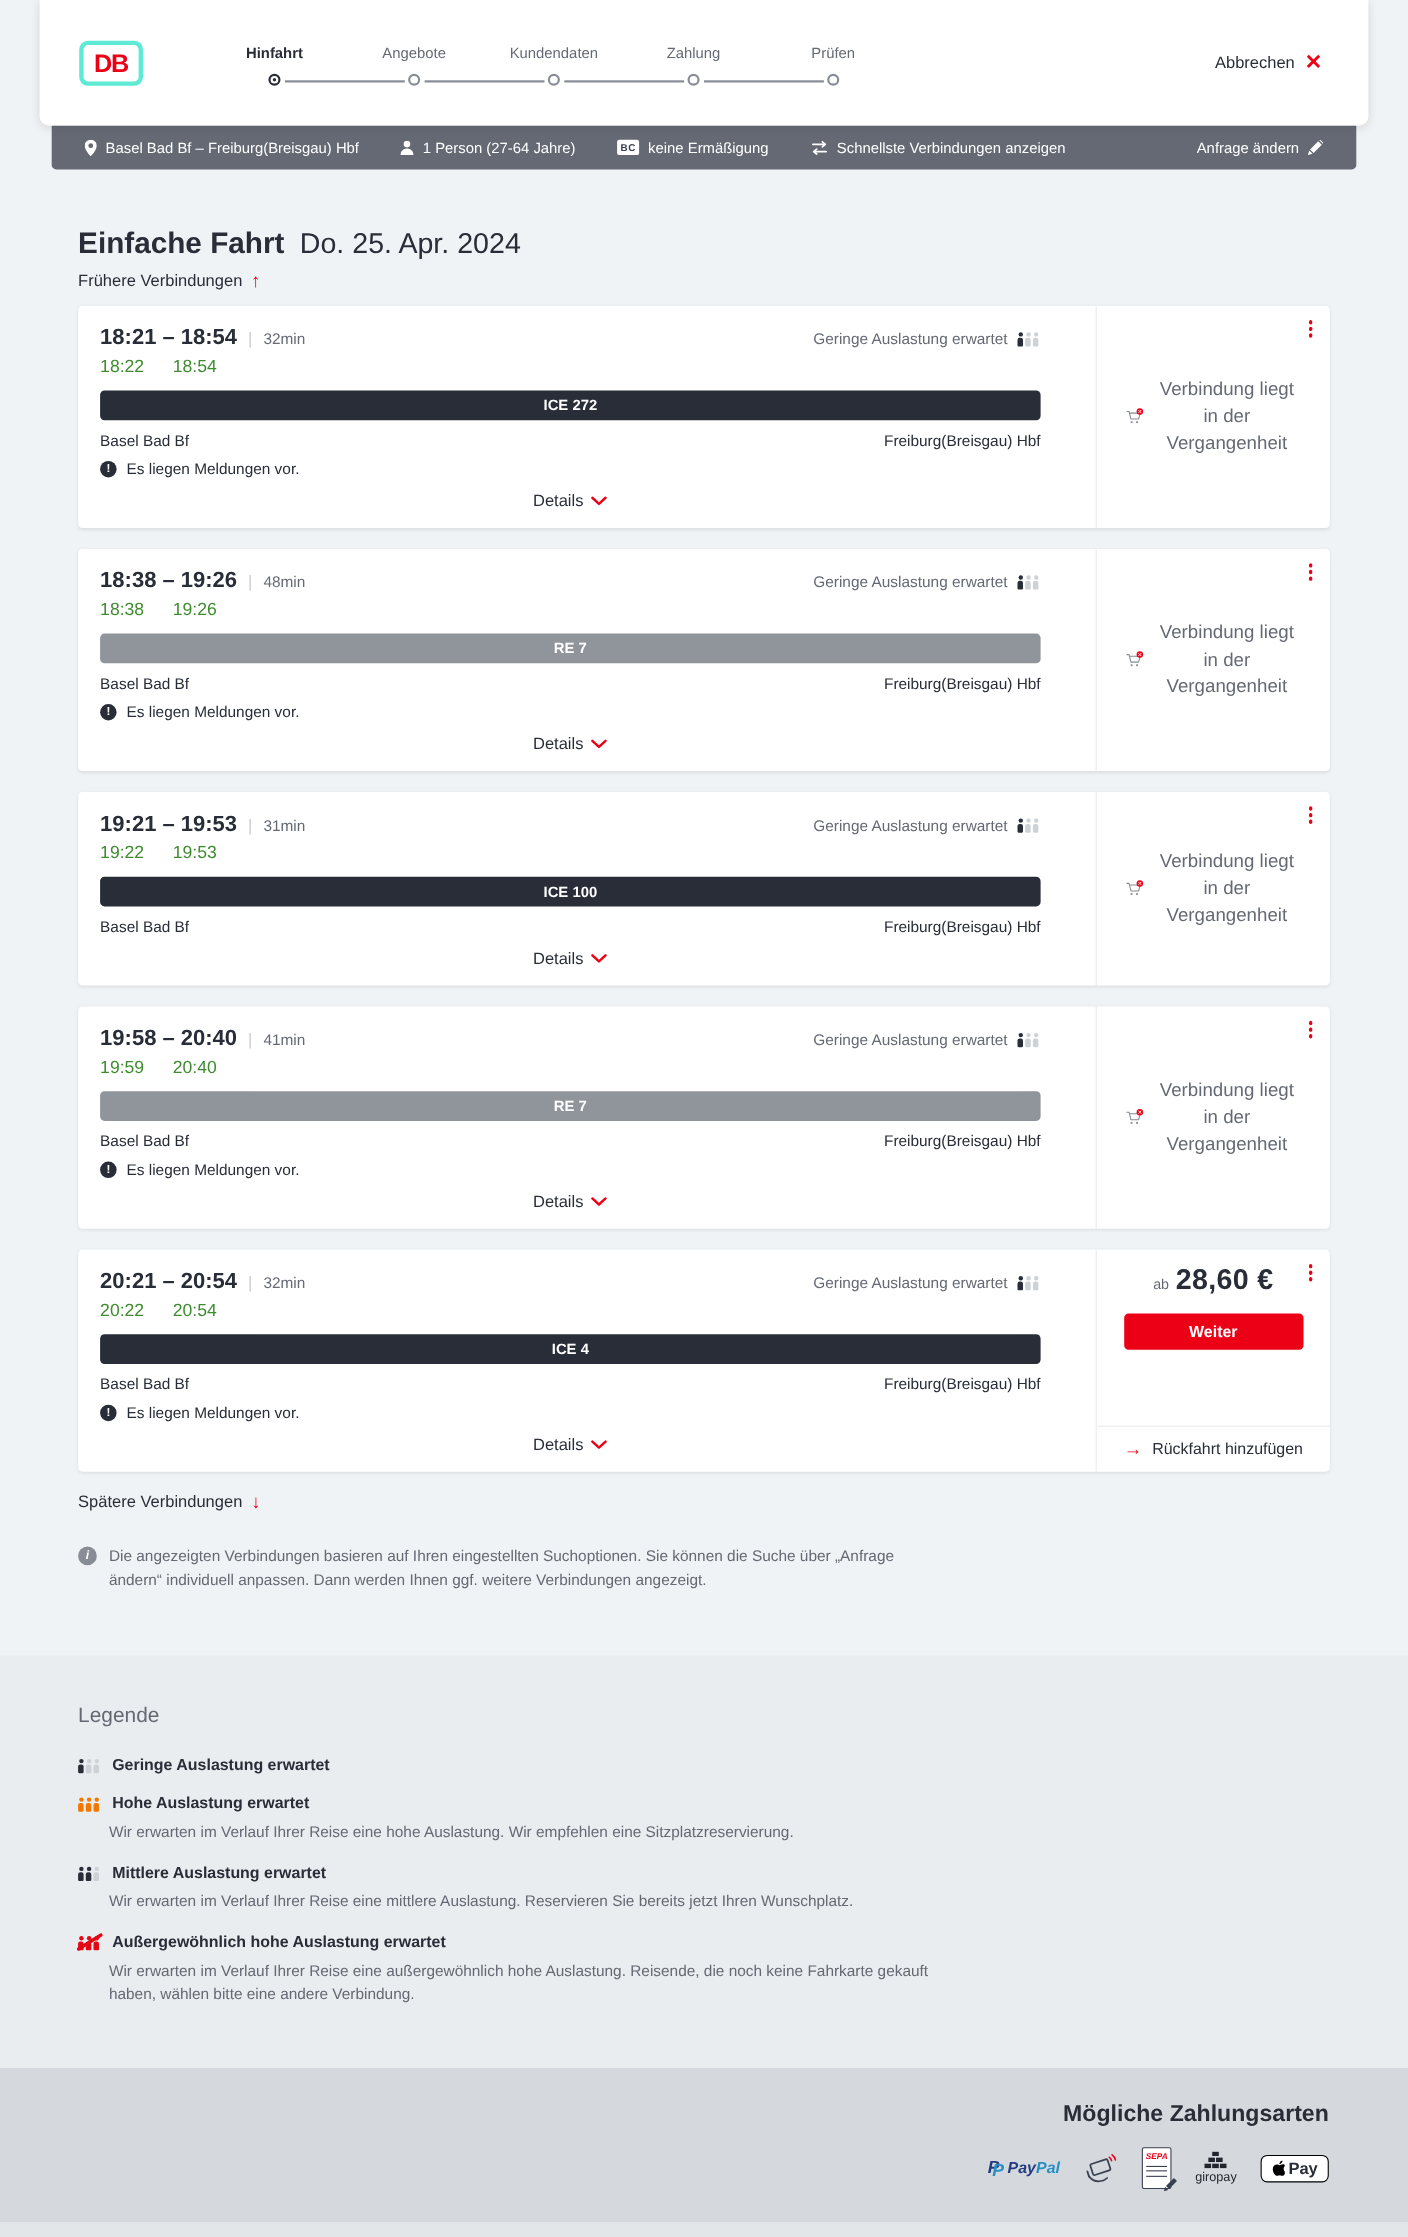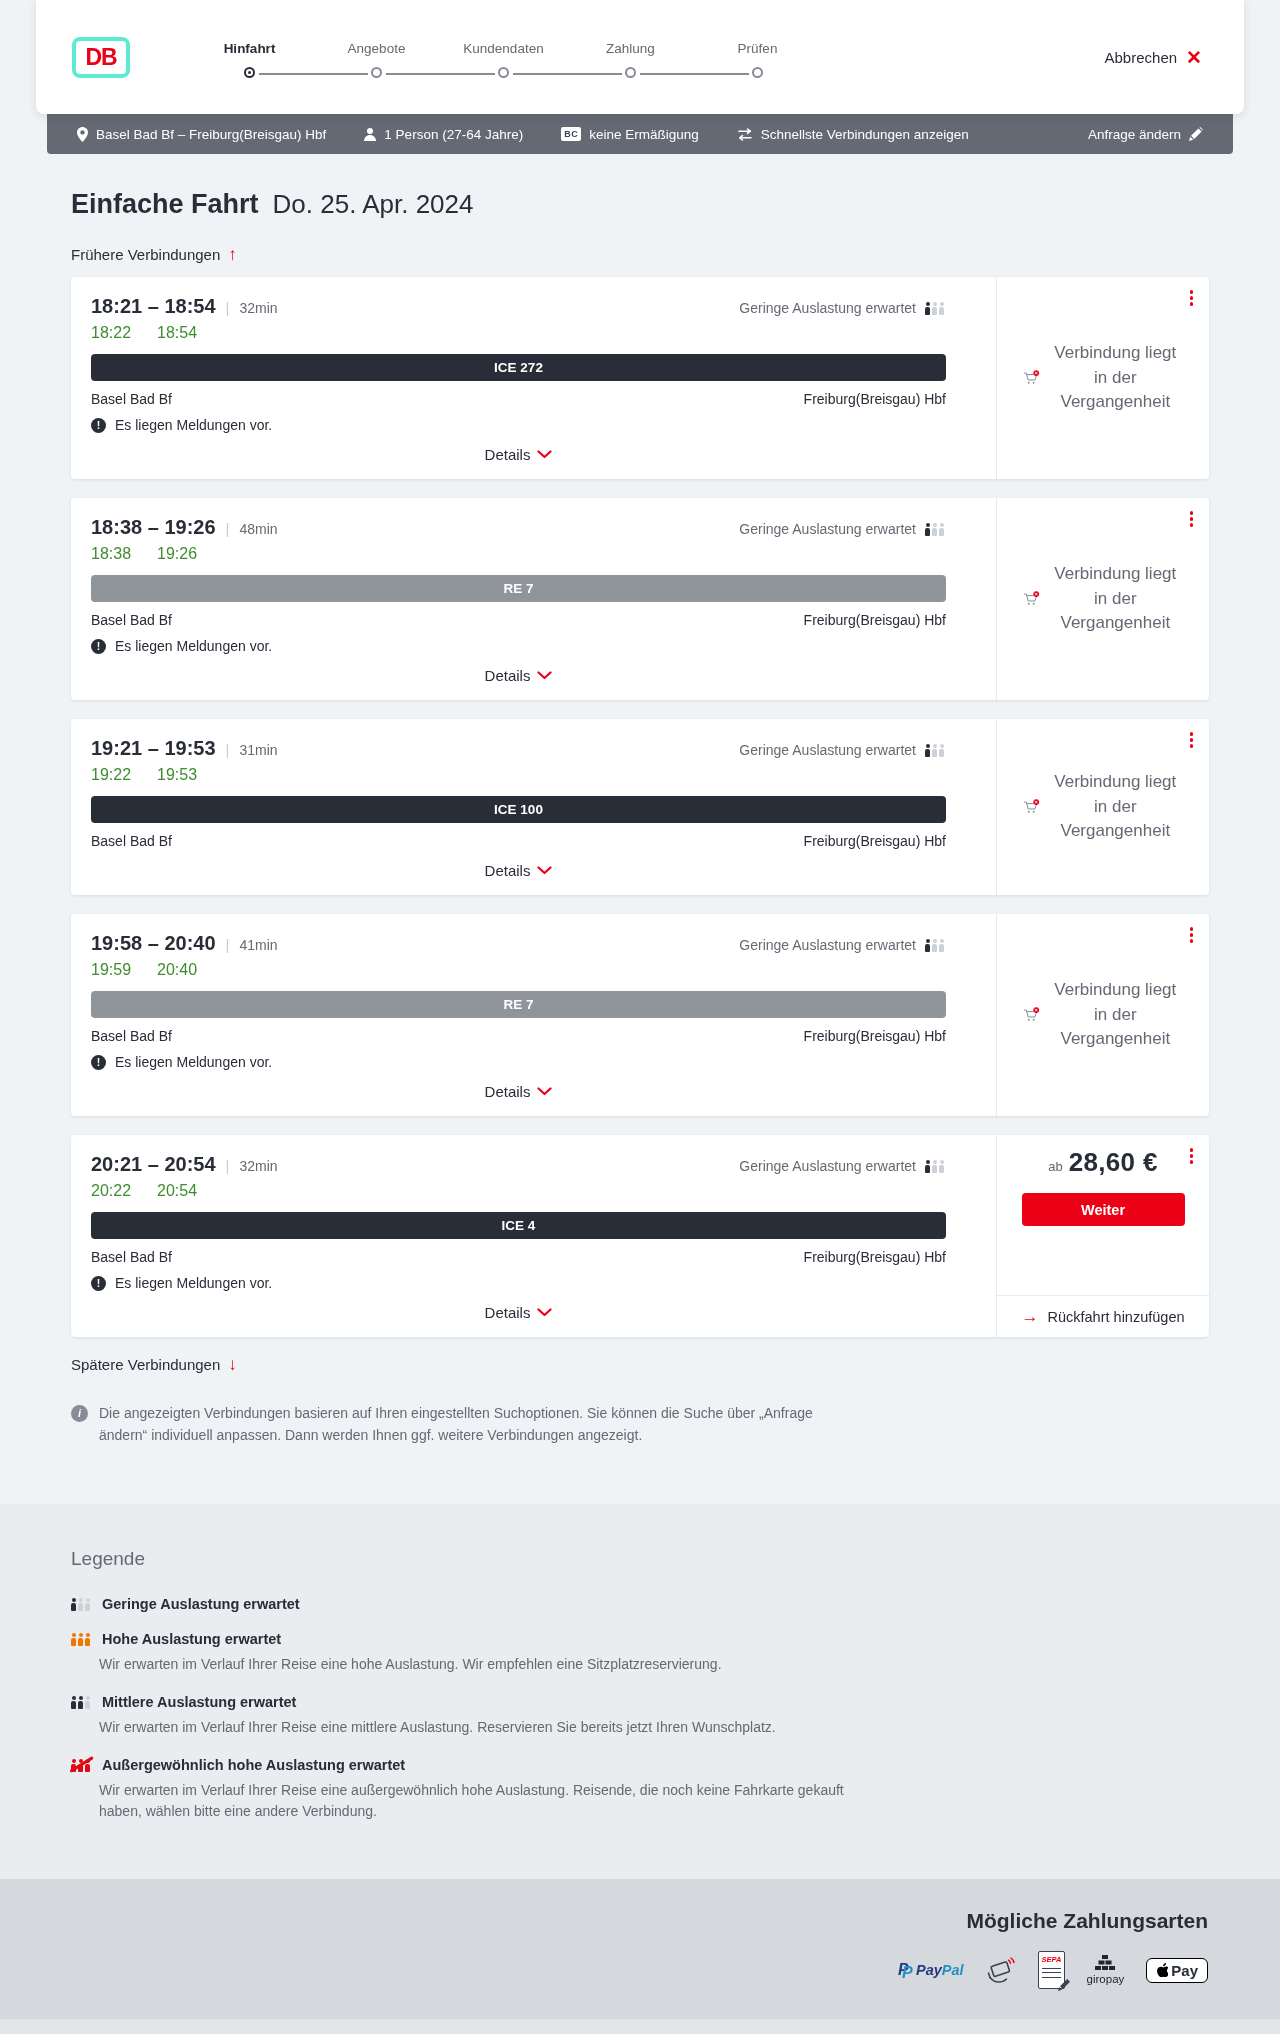--- a/index.html
+++ b/index.html
@@ -43,26 +43,26 @@
     background:#646973; border-radius:0 0 4px 4px;
     display:flex; align-items:center; gap:38px;
     color:#fff; font-size:13.5px; padding:0 30px;
   }
   .sb-item { display:inline-flex; align-items:center; gap:8px; white-space:nowrap; }
   .sb-right { margin-left:auto; }
   .bc-badge { background:#fff; color:#3a4150; font-weight:700; font-size:9px; padding:2px 3px; border-radius:2px; letter-spacing:.5px; }
 
   
   .content { margin:0 71px; }
-  .title-row { margin-top:35px; display:flex; align-items:baseline; gap:14px; }
+  .title-row { margin-top:52px; display:flex; align-items:baseline; gap:14px; }
   .title-row h1 { font-size:27px; margin:0; font-weight:700; }
   .title-row .date { font-size:26px; }
 
   .earlier, .later { font-size:15px; display:flex; align-items:center; gap:8px; width:max-content; }
-  .earlier { margin:26px 0 14px; }
+  .earlier { margin:10px 0 14px; }
   .later { margin:8px 0 30px; }
   .red-arrow { color:#ec0016; font-size:17px; font-weight:700; line-height:1; }
 
   
   .card { display:flex; background:#fff; border-radius:4px; box-shadow:0 1px 3px rgba(40,45,55,.10); margin-bottom:19px; }
   .card-main { flex:1; padding:18px 50px 12px 20px; min-width:0; }
   .row-top { display:flex; align-items:baseline; }
   .time-range { font-size:20px; font-weight:700; }
   .sep { color:#c9ccd1; margin:0 10px; font-size:15px; }
   .duration { font-size:14px; color:#646973; }

